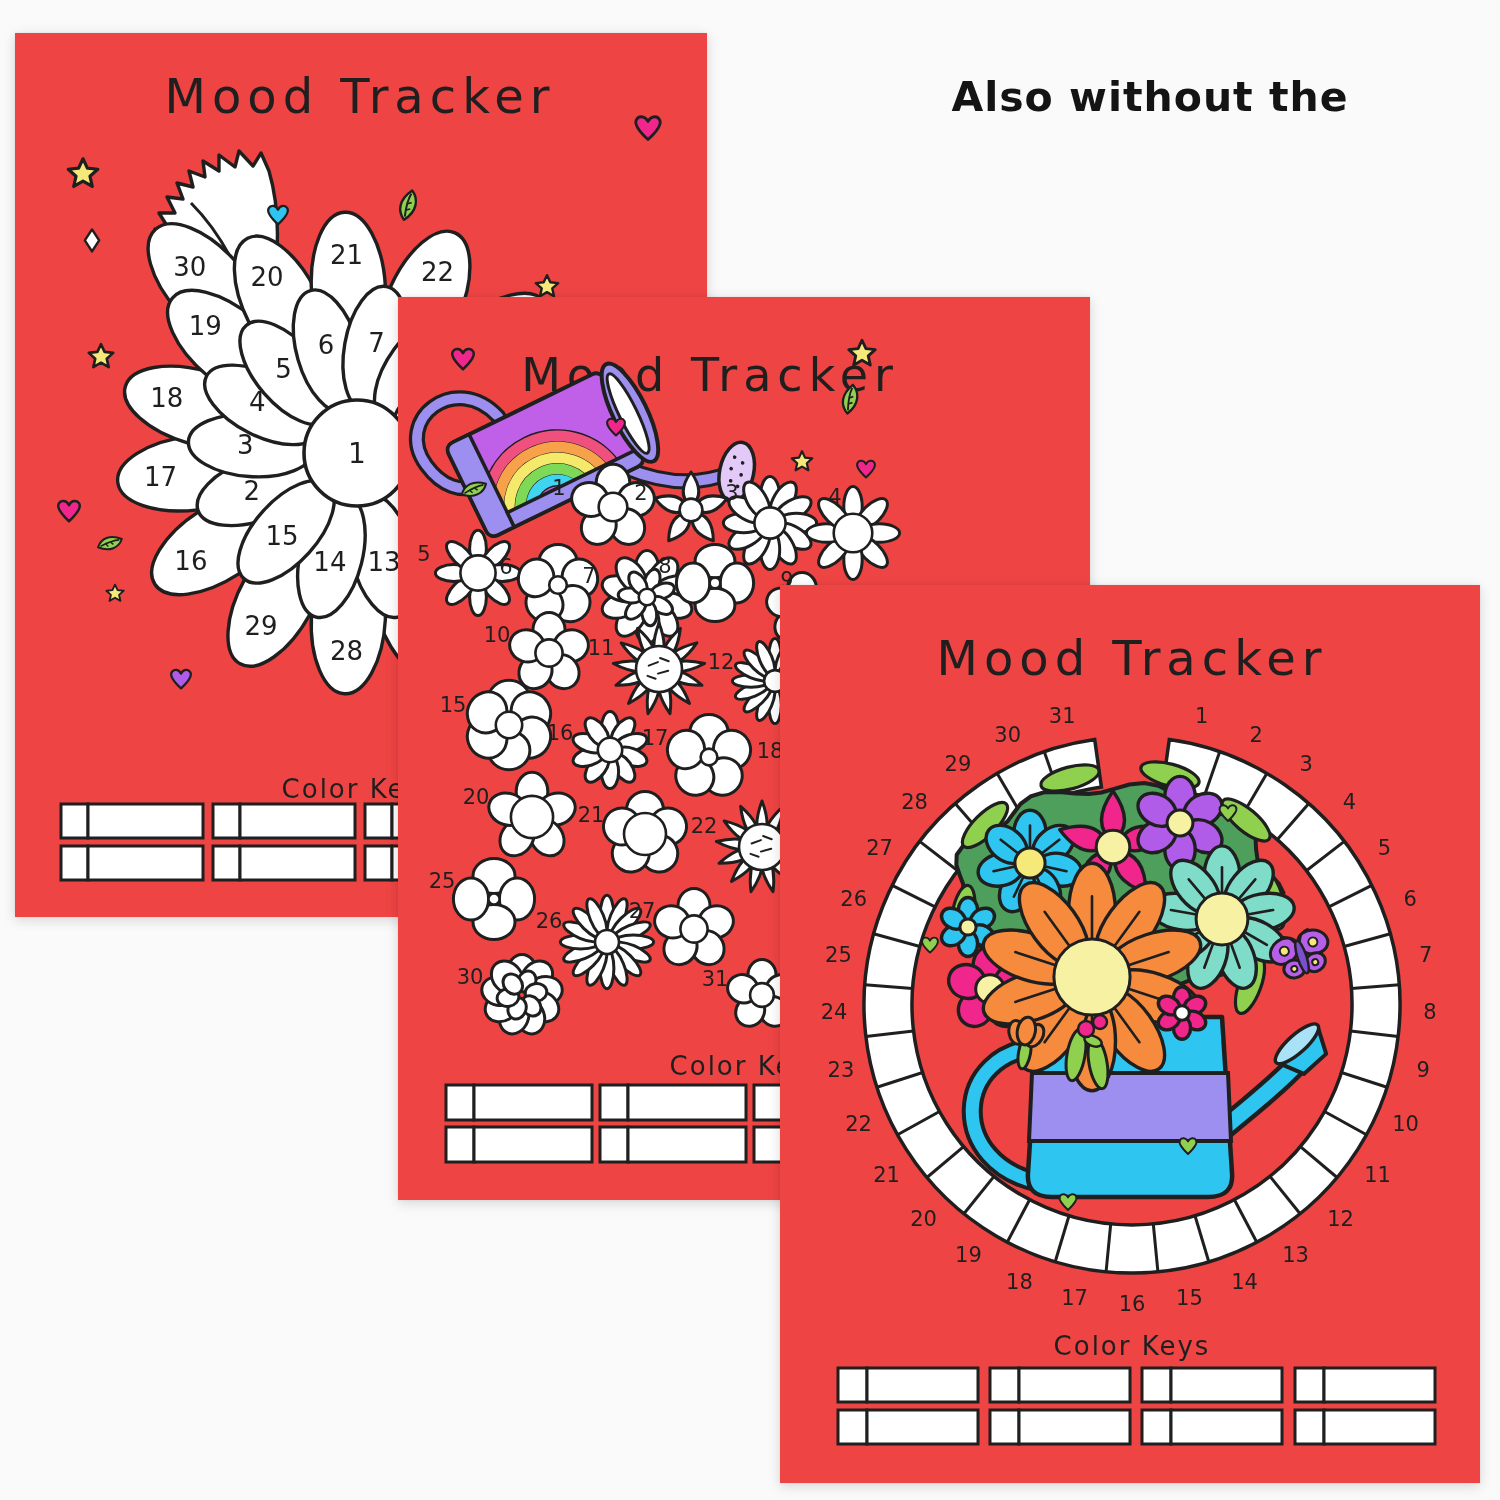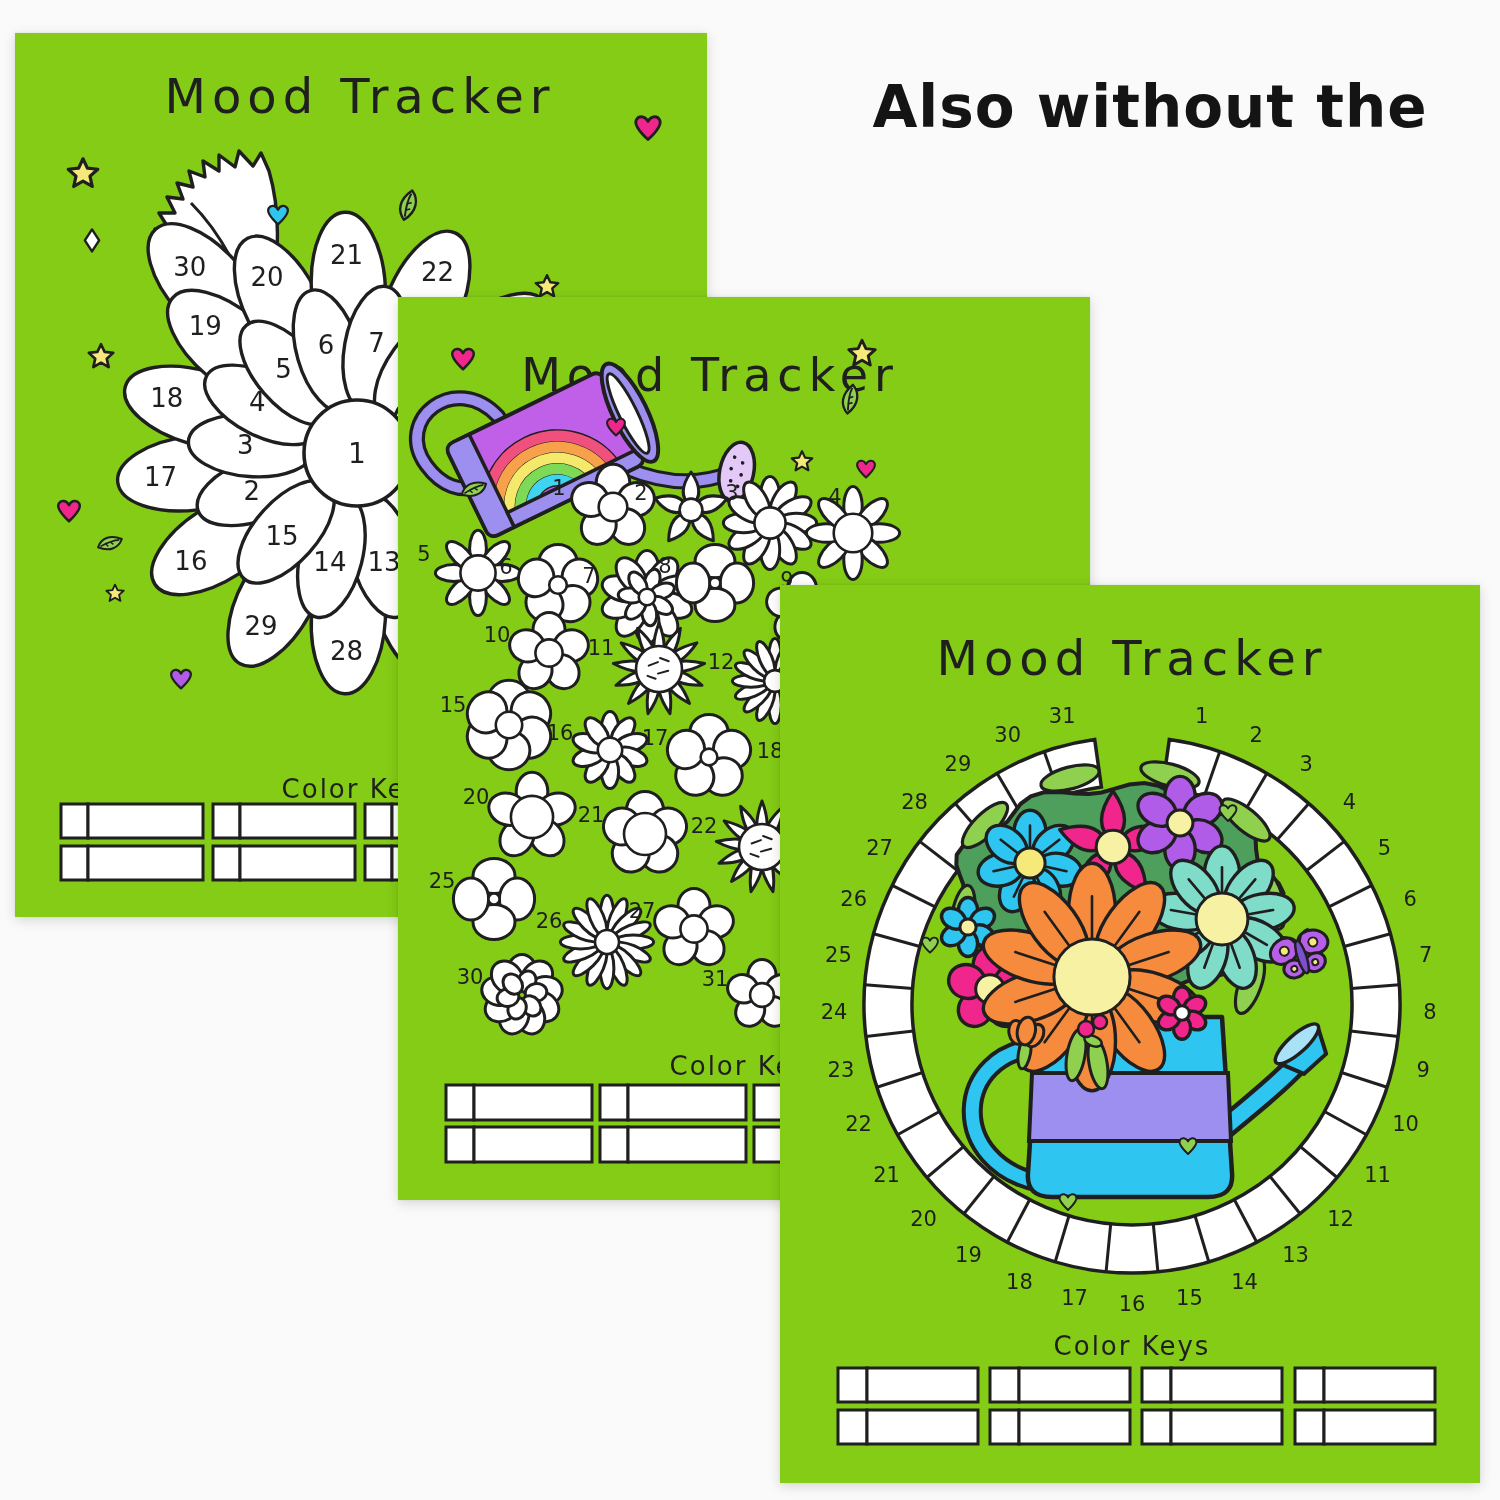--- a/index.html
+++ b/index.html
@@ -1,25 +1,25 @@
 <!DOCTYPE html>
 <html><head>
 <meta charset="utf-8">
 <style>
   html,body{margin:0;padding:0;background:#fafafa;}
   .canvas{position:relative;width:1500px;height:1500px;background:#fafafa;overflow:hidden;
           font-family:"DejaVu Sans",sans-serif;}
-  .page{position:absolute;background:#84cc16;
+  .page{position:absolute;background:#ef4444;
         box-shadow:0 3px 12px rgba(0,0,0,.15),0 0 2px rgba(0,0,0,.08);}
   .page svg{display:block;width:100%;height:100%;}
   #page1{left:15px;top:33px;width:692px;height:884px;z-index:1;}
   #page2{left:398px;top:297px;width:692px;height:903px;z-index:2;}
   #page3{left:780px;top:585px;width:700px;height:898px;z-index:3;}
   .headline{position:absolute;left:835px;top:72px;width:630px;text-align:center;
-            font-size:58px;font-weight:600;letter-spacing:1px;color:#141414;line-height:1.24;z-index:0;}
+            font-size:41px;font-weight:600;letter-spacing:1px;color:#141414;line-height:1.24;z-index:0;}
   svg text{font-family:"DejaVu Sans",sans-serif;fill:#1f1f1f;text-anchor:middle;}
   svg text.title{letter-spacing:6px;}
   svg text.keys{letter-spacing:2px;}
 </style>
 </head>
 <body>
 
 <div class="canvas">
 
   <div class="headline">

